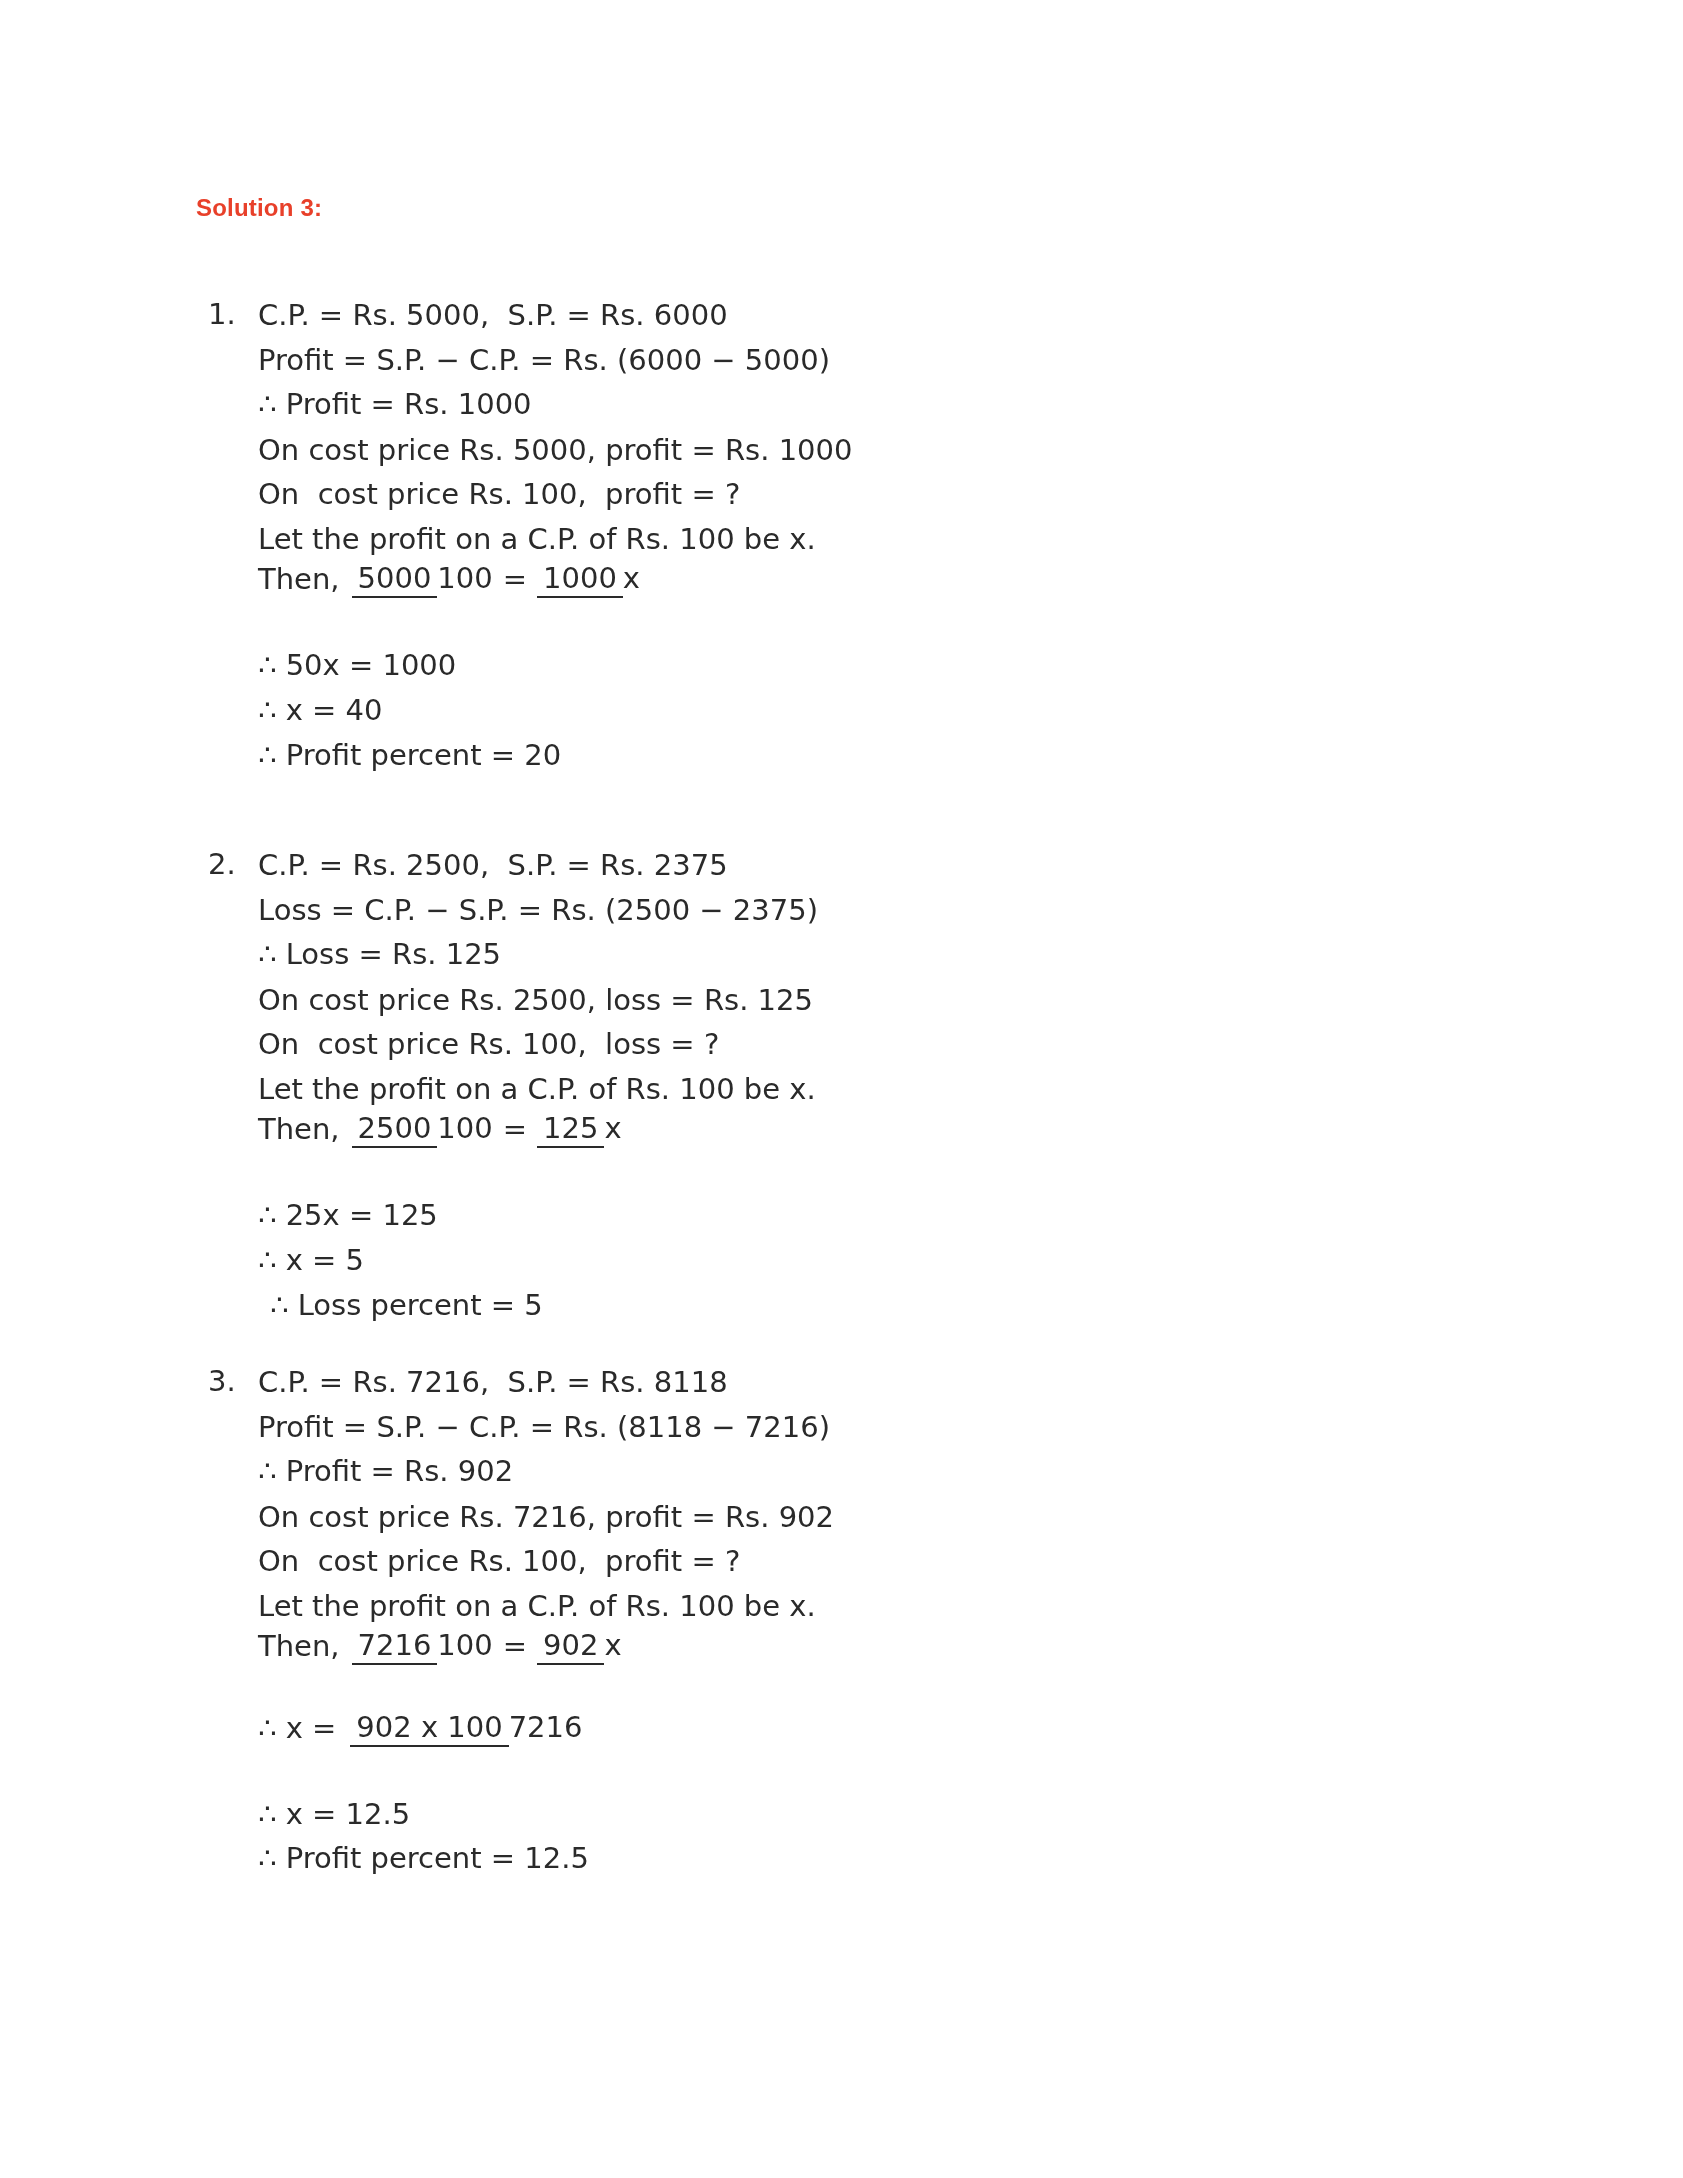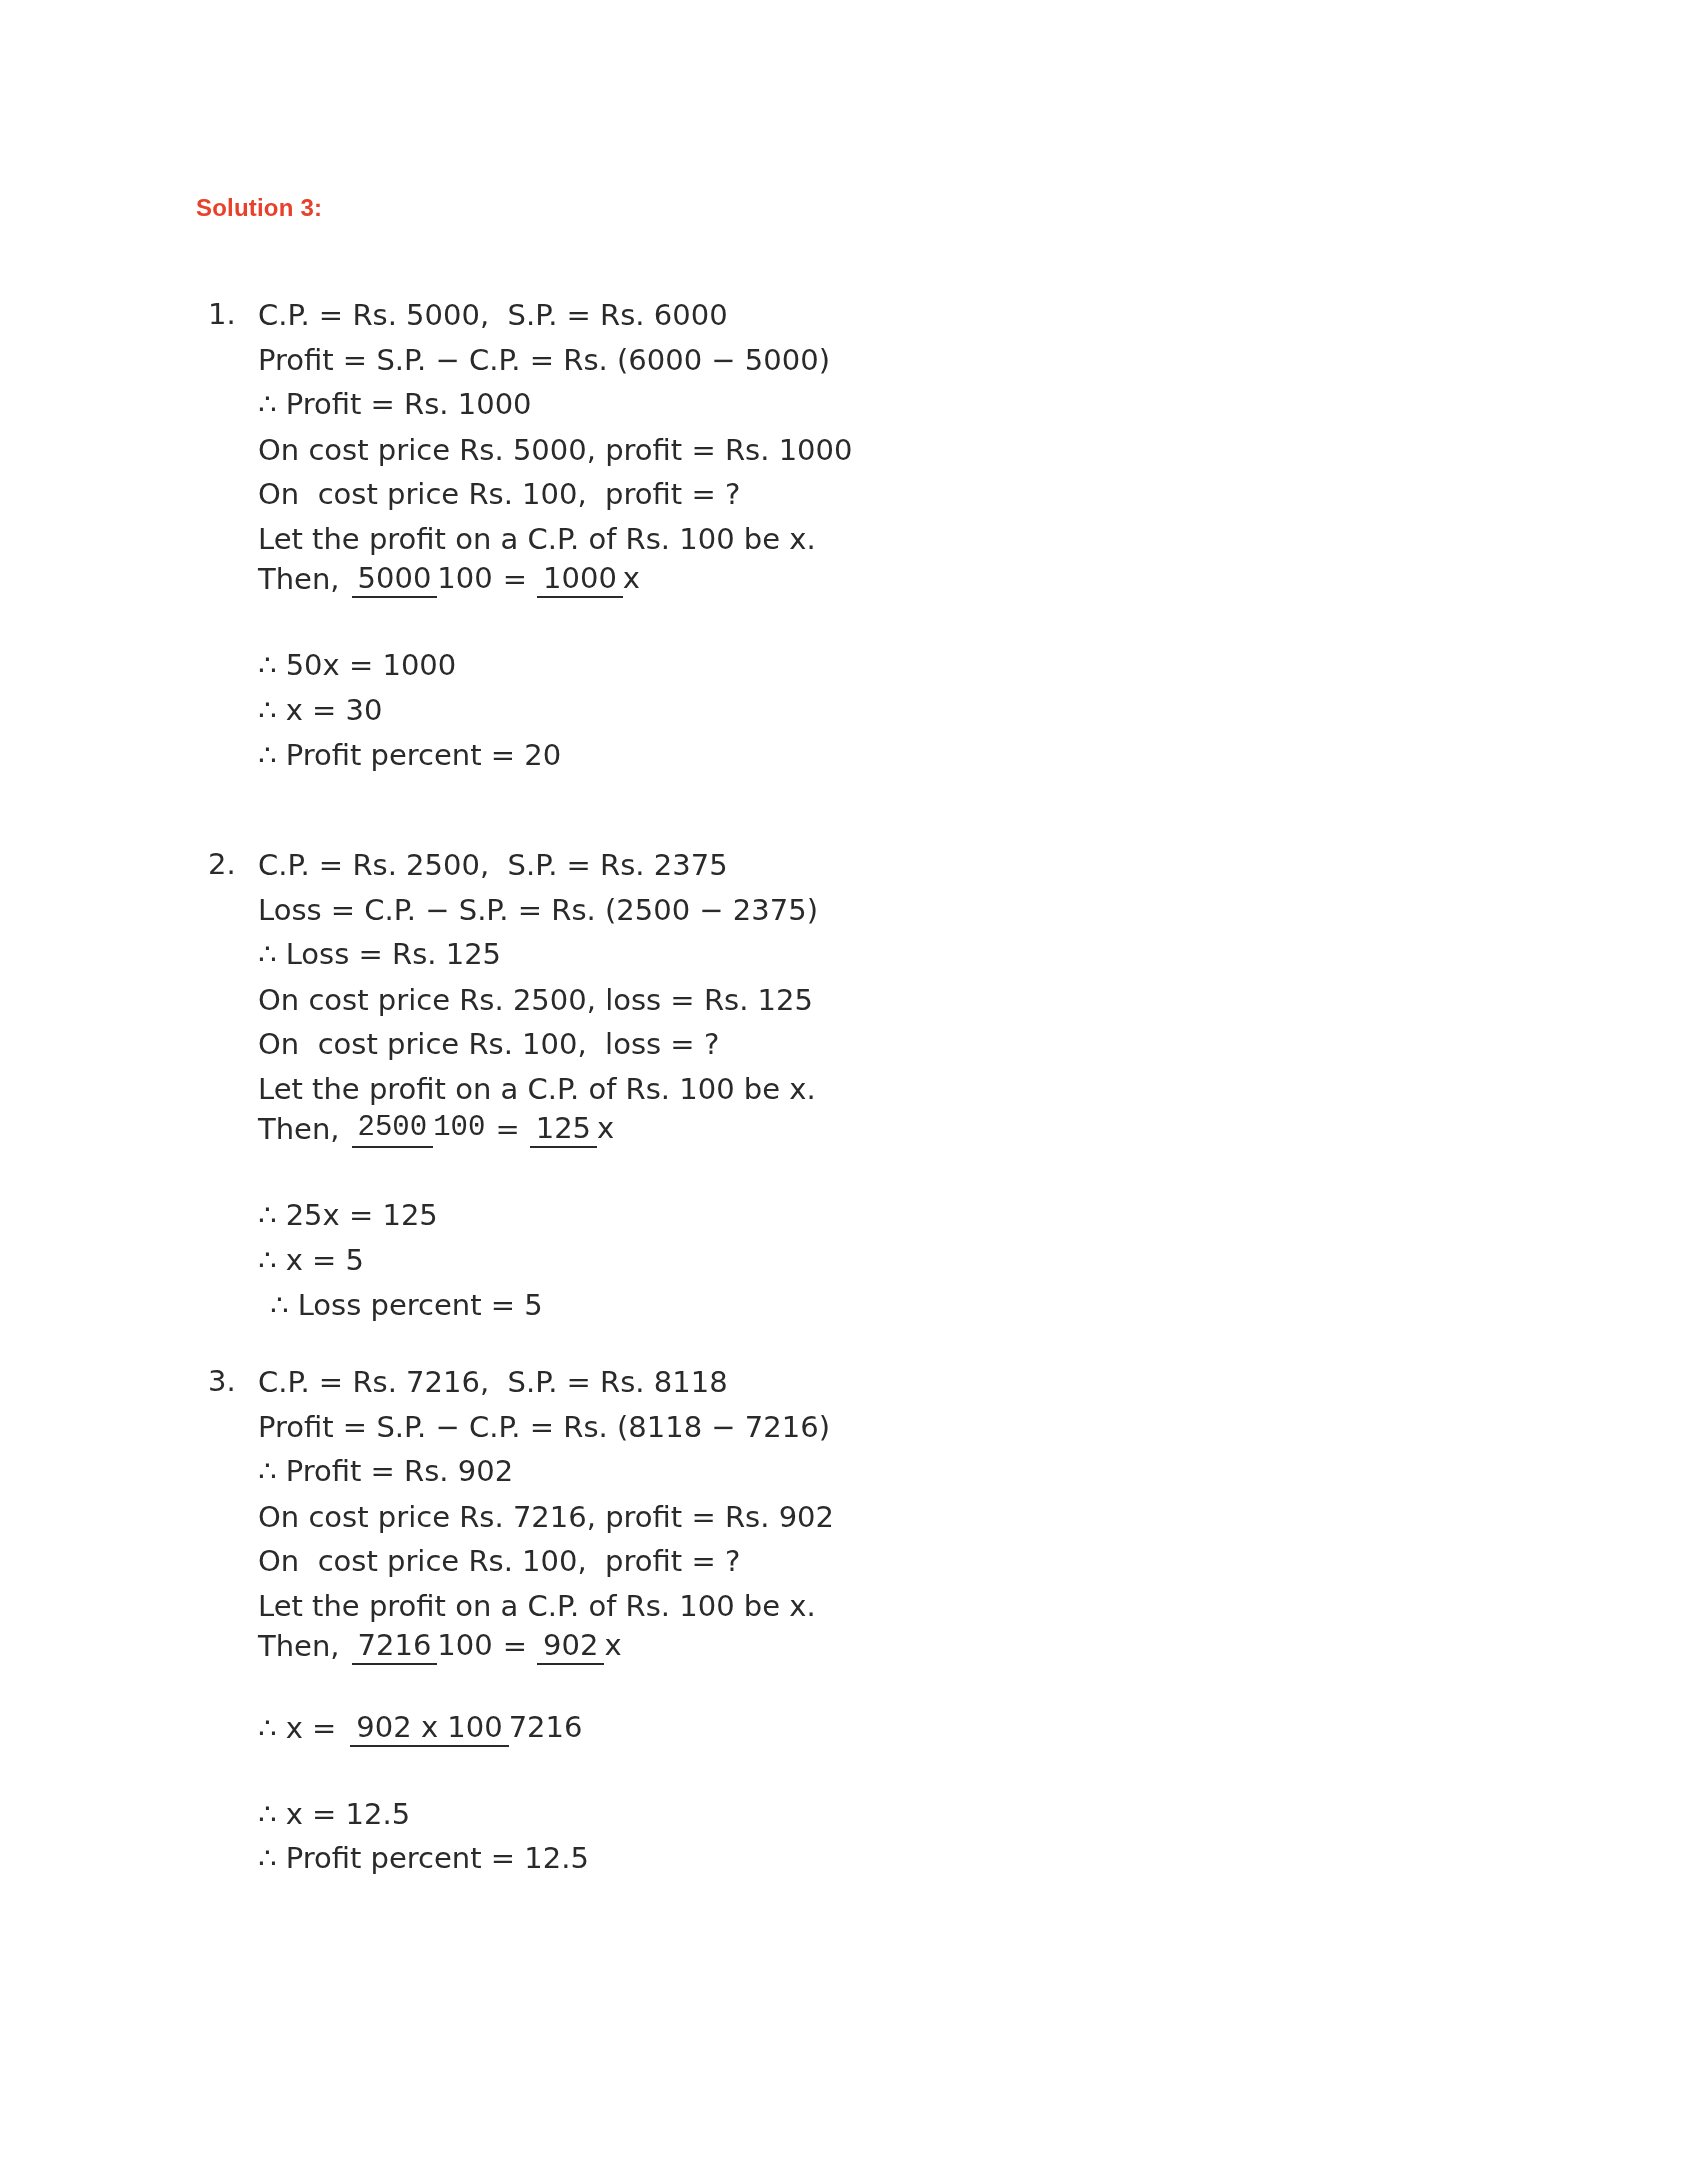--- a/index.html
+++ b/index.html
@@ -35,35 +35,35 @@
       <span class="n">5000</span>
       <span class="d">100</span>
     </span>
     <span class="eq">=</span>
     <span class="frac">
       <span class="n">1000</span>
       <span class="d">x</span>
     </span>
   </div>
   <div class="line" style="top:647px;">∴ 50x = 1000</div>
-  <div class="line" style="top:692px;">∴ x = 30</div>
+  <div class="line" style="top:692px;">∴ x = 40</div>
   <div class="line" style="top:737px;">∴ Profit percent = 20</div>
 </div>
 
 <div class="section" style="top:550px;">
   <div class="num" style="top:297px;">2.</div>
   <div class="line" style="top:297px;">C.P. = Rs. 2500,  S.P. = Rs. 2375</div>
   <div class="line" style="top:342px;">Loss = C.P. − S.P. = Rs. (2500 − 2375)</div>
   <div class="line" style="top:386px;">∴ Loss = Rs. 125</div>
   <div class="line" style="top:432px;">On cost price Rs. 2500, loss = Rs. 125</div>
   <div class="line" style="top:476px;text-align:center;">On  cost price Rs. 100,  loss = ?</div>
   <div class="line" style="top:521px;">Let the profit on a C.P. of Rs. 100 be x.</div>
   <div class="frac-line" style="top:560px;">
     <span>Then,</span>
-    <span class="frac" style="margin-left:12px;font-family:Liberation Mono, monospace;">
+    <span class="frac" style="margin-left:12px;">
       <span class="n">2500</span>
       <span class="d">100</span>
     </span>
     <span class="eq">=</span>
     <span class="frac">
       <span class="n">125</span>
       <span class="d">x</span>
     </span>
   </div>
   <div class="line" style="top:647px;">∴ 25x = 125</div>

